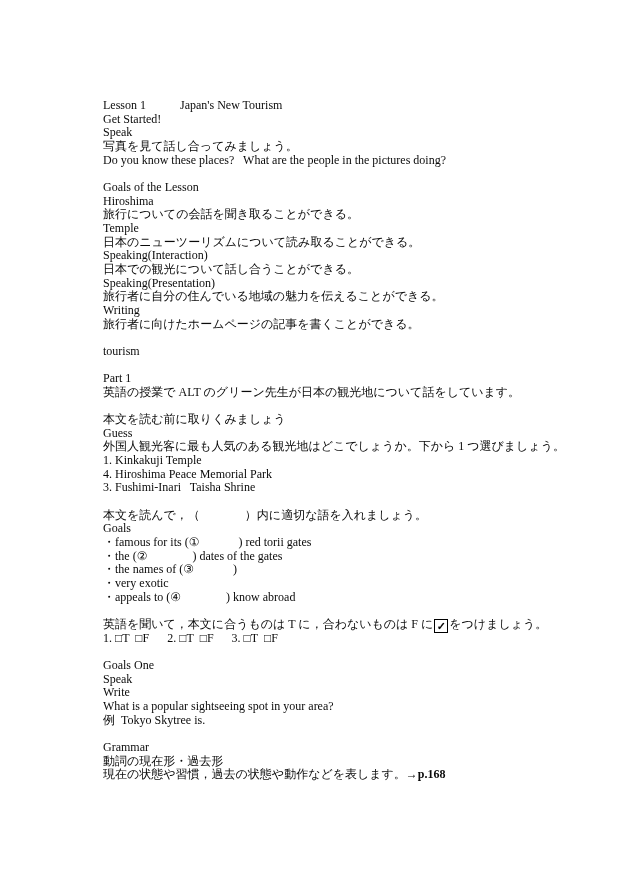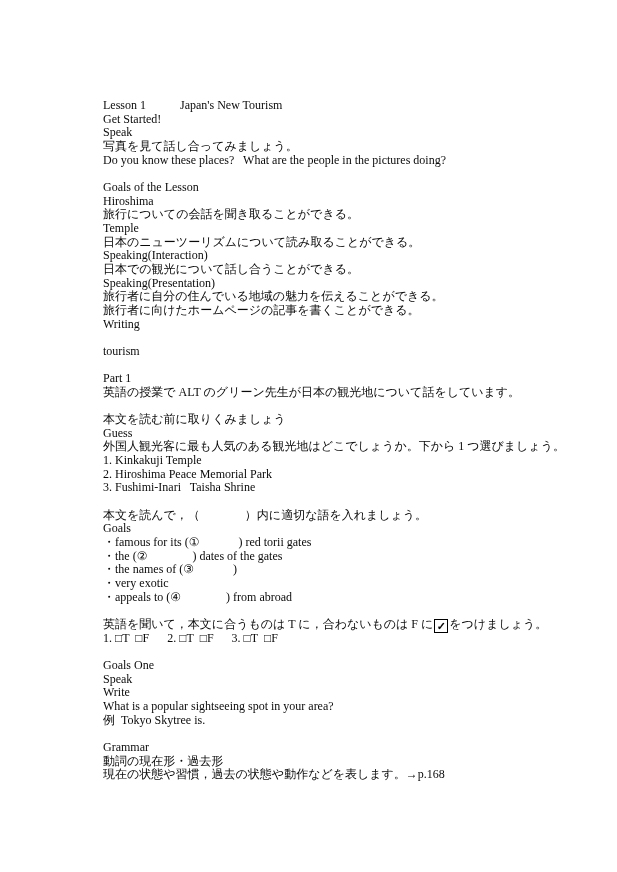--- a/index.html
+++ b/index.html
@@ -37,21 +37,21 @@
     height: 12px;
     line-height: 12px;
     border: 1px solid #000;
     text-align: center;
     font-size: 11px;
     font-weight: bold;
     vertical-align: -2px;
     margin: 0 1px;
   }
   .page-ref {
-    font-weight: normal;
+    font-weight: bold;
   }
 </style>
 </head>
 <body>
 
 <div class="page">
 
   <div class="line"><span class="lesson-label">Lesson 1</span><span>Japan's New Tourism</span></div>
 
   <div class="line">Get Started!</div>
@@ -63,50 +63,50 @@
 
   <div class="line">Goals of the Lesson</div>
   <div class="line">Hiroshima</div>
   <div class="line">旅行についての会話を聞き取ることができる。</div>
   <div class="line">Temple</div>
   <div class="line">日本のニューツーリズムについて読み取ることができる。</div>
   <div class="line">Speaking(Interaction)</div>
   <div class="line">日本での観光について話し合うことができる。</div>
   <div class="line">Speaking(Presentation)</div>
   <div class="line">旅行者に自分の住んでいる地域の魅力を伝えることができる。</div>
+  <div class="line">Writing</div>
   <div class="line">旅行者に向けたホームページの記事を書くことができる。</div>
-  <div class="line">Writing</div>
 
   <div class="line"></div>
 
   <div class="line">tourism</div>
 
   <div class="line"></div>
 
   <div class="line">Part 1</div>
   <div class="line">英語の授業で ALT のグリーン先生が日本の観光地について話をしています。</div>
 
   <div class="line"></div>
 
   <div class="line">本文を読む前に取りくみましょう</div>
   <div class="line">Guess</div>
   <div class="line">外国人観光客に最も人気のある観光地はどこでしょうか。下から 1 つ選びましょう。</div>
   <div class="line">1. Kinkakuji Temple</div>
-  <div class="line">2. Hiroshima Peace Memorial Park</div>
+  <div class="line">4. Hiroshima Peace Memorial Park</div>
   <div class="line">3. Fushimi-Inari   Taisha Shrine</div>
 
   <div class="line"></div>
 
   <div class="line">本文を読んで，（               ）内に適切な語を入れましょう。</div>
   <div class="line">Goals</div>
   <div class="line">・famous for its (①             ) red torii gates</div>
   <div class="line">・the (②               ) dates of the gates</div>
   <div class="line">・the names of (③             )</div>
   <div class="line">・very exotic</div>
-  <div class="line">・appeals to (④               ) from abroad</div>
+  <div class="line">・appeals to (④               ) know abroad</div>
 
   <div class="line"></div>
 
   <div class="line"><span>英語を聞いて，本文に合うものは T に，合わないものは F に</span><span class="checkbox-box">✓</span><span>をつけましょう。</span></div>
   <div class="line">1. □T  □F      2. □T  □F      3. □T  □F</div>
 
   <div class="line"></div>
 
   <div class="line">Goals One</div>
   <div class="line">Speak</div>

